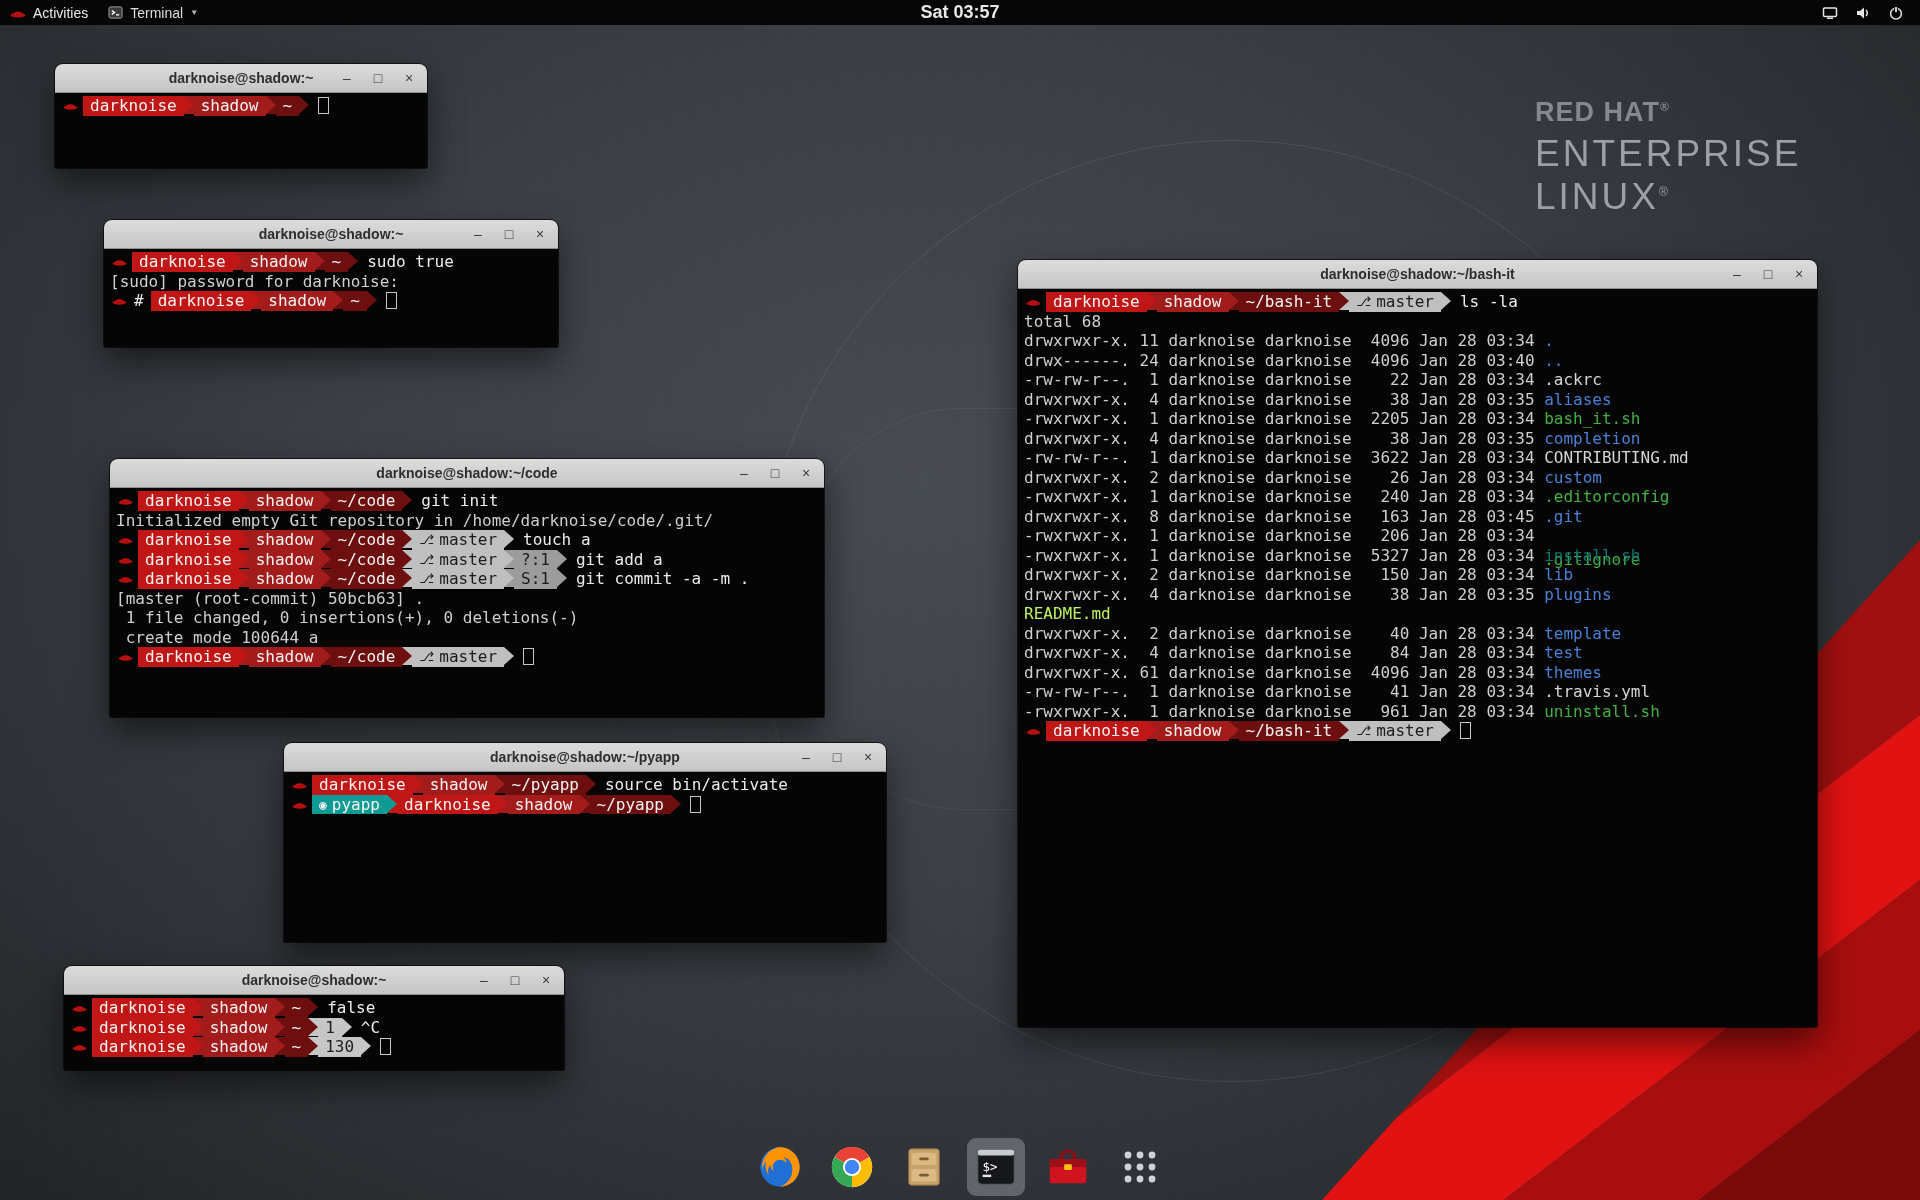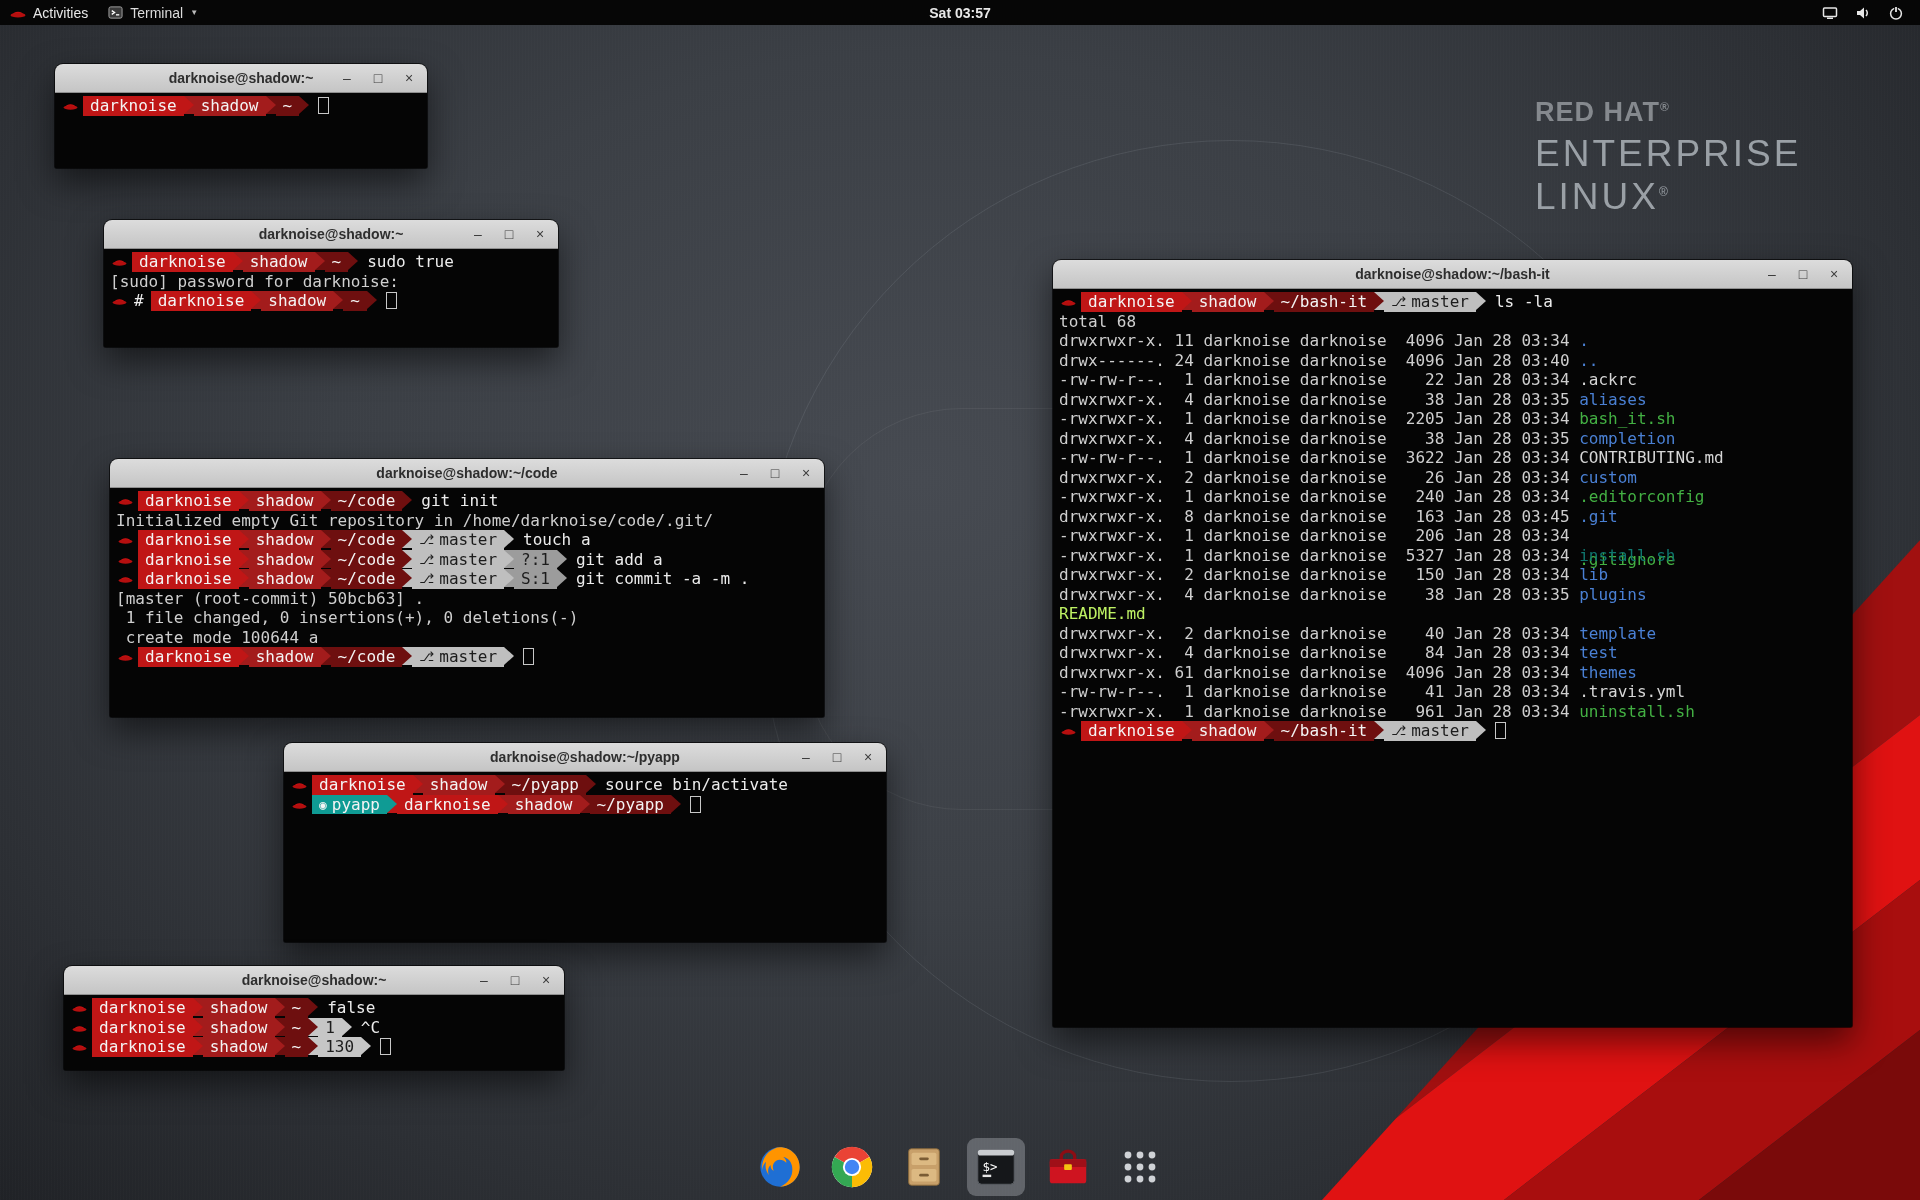--- a/index.html
+++ b/index.html
@@ -23,21 +23,21 @@
   .branding .bl2{font-size:37px;letter-spacing:3px;color:#9aa0a6;margin-top:9px;}
   .branding .bl3{font-size:37px;letter-spacing:3px;color:#9aa0a6;margin-top:4px;}
   .reg{font-size:12px;vertical-align:super;}
 
   
   .topbar{position:absolute;top:0;left:0;right:0;height:25px;background:#060606;
     display:flex;align-items:center;color:#e8e8e8;font-size:14px;z-index:50;}
   .tb-activities{display:flex;align-items:center;gap:7px;padding:0 10px;height:100%;}
   .tb-appmenu{display:flex;align-items:center;gap:7px;padding:0 10px;height:100%;color:#dcdcdc;}
   .tb-caret{font-size:8px;color:#bbb;}
-  .tb-clock{position:absolute;left:50%;transform:translateX(-50%);font-weight:bold;font-size:14px;}
+  .tb-clock{position:absolute;left:50%;transform:translateX(-50%);font-weight:bold;font-size:18px;}
   .tb-sys{margin-left:auto;display:flex;align-items:center;gap:17px;padding-right:16px;height:100%;}
   .tb-ico{display:flex;align-items:center;}
 
   
   .window{position:absolute;border-radius:8px 8px 2px 2px;overflow:hidden;background:#050505;
     box-shadow:0 14px 34px rgba(0,0,0,0.55), 0 0 0 1px rgba(0,0,0,0.65);z-index:10;}
   .titlebar{height:28px;background:linear-gradient(#dcdcdc,#c5c5c5);position:relative;
     border-bottom:1px solid #8f8f8f;}
   .titlebar .title{position:absolute;left:0;right:0;top:0;text-align:center;line-height:28px;
     font-size:14px;font-weight:bold;color:#2e2e2e;}
@@ -251,21 +251,21 @@
             <path d="M3 8 A6.2 4.6 0 0 1 15 8Z" fill="#d01212"></path>
             <ellipse cx="9" cy="8.4" rx="8.4" ry="2.7" fill="#b50f0f"></ellipse>
           </svg></span><span class="seg" style="background: rgb(192, 22, 22); color: rgb(244, 244, 244);">darknoise</span><span class="parrow" style="border-left-color: rgb(192, 22, 22); border-top-color: rgb(163, 28, 28); border-bottom-color: rgb(163, 28, 28);"></span><span class="seg" style="background: rgb(163, 28, 28); color: rgb(244, 244, 244);">shadow</span><span class="parrow" style="border-left-color: rgb(163, 28, 28); border-top-color: rgb(110, 15, 15); border-bottom-color: rgb(110, 15, 15);"></span><span class="seg" style="background: rgb(110, 15, 15); color: rgb(244, 244, 244);">~</span><span class="parrow" style="border-left-color: rgb(110, 15, 15); border-top-color: rgb(198, 198, 198); border-bottom-color: rgb(198, 198, 198);"></span><span class="seg" style="background: rgb(198, 198, 198); color: rgb(28, 28, 28);">1</span><span class="parrow" style="border-left-color: rgb(198, 198, 198); border-top-color: transparent; border-bottom-color: transparent;"></span><span class="cmd">^C</span></div>
       <div class="tline"><span class="hat"><svg width="15" height="11" viewBox="0 0 18 12">
             <path d="M3 8 A6.2 4.6 0 0 1 15 8Z" fill="#d01212"></path>
             <ellipse cx="9" cy="8.4" rx="8.4" ry="2.7" fill="#b50f0f"></ellipse>
           </svg></span><span class="seg" style="background: rgb(192, 22, 22); color: rgb(244, 244, 244);">darknoise</span><span class="parrow" style="border-left-color: rgb(192, 22, 22); border-top-color: rgb(163, 28, 28); border-bottom-color: rgb(163, 28, 28);"></span><span class="seg" style="background: rgb(163, 28, 28); color: rgb(244, 244, 244);">shadow</span><span class="parrow" style="border-left-color: rgb(163, 28, 28); border-top-color: rgb(110, 15, 15); border-bottom-color: rgb(110, 15, 15);"></span><span class="seg" style="background: rgb(110, 15, 15); color: rgb(244, 244, 244);">~</span><span class="parrow" style="border-left-color: rgb(110, 15, 15); border-top-color: rgb(198, 198, 198); border-bottom-color: rgb(198, 198, 198);"></span><span class="seg" style="background: rgb(198, 198, 198); color: rgb(28, 28, 28);">130</span><span class="parrow" style="border-left-color: rgb(198, 198, 198); border-top-color: transparent; border-bottom-color: transparent;"></span><span class="cursor"></span></div>
     </div>
 </div>
 
-<div class="window" style="left:1053px;top:260px;width:799px;height:767px;">
+<div class="window" style="left:1018px;top:260px;width:799px;height:767px;">
   <div class="titlebar">
     <span class="title">darknoise@shadow:~/bash-it</span>
     <span class="winbtns">
       <span class="wbtn">–</span>
       <span class="wbtn">□</span>
       <span class="wbtn">×</span>
     </span>
   </div>
   <div class="tbody">
       <div class="tline"><span class="hat"><svg width="15" height="11" viewBox="0 0 18 12">

